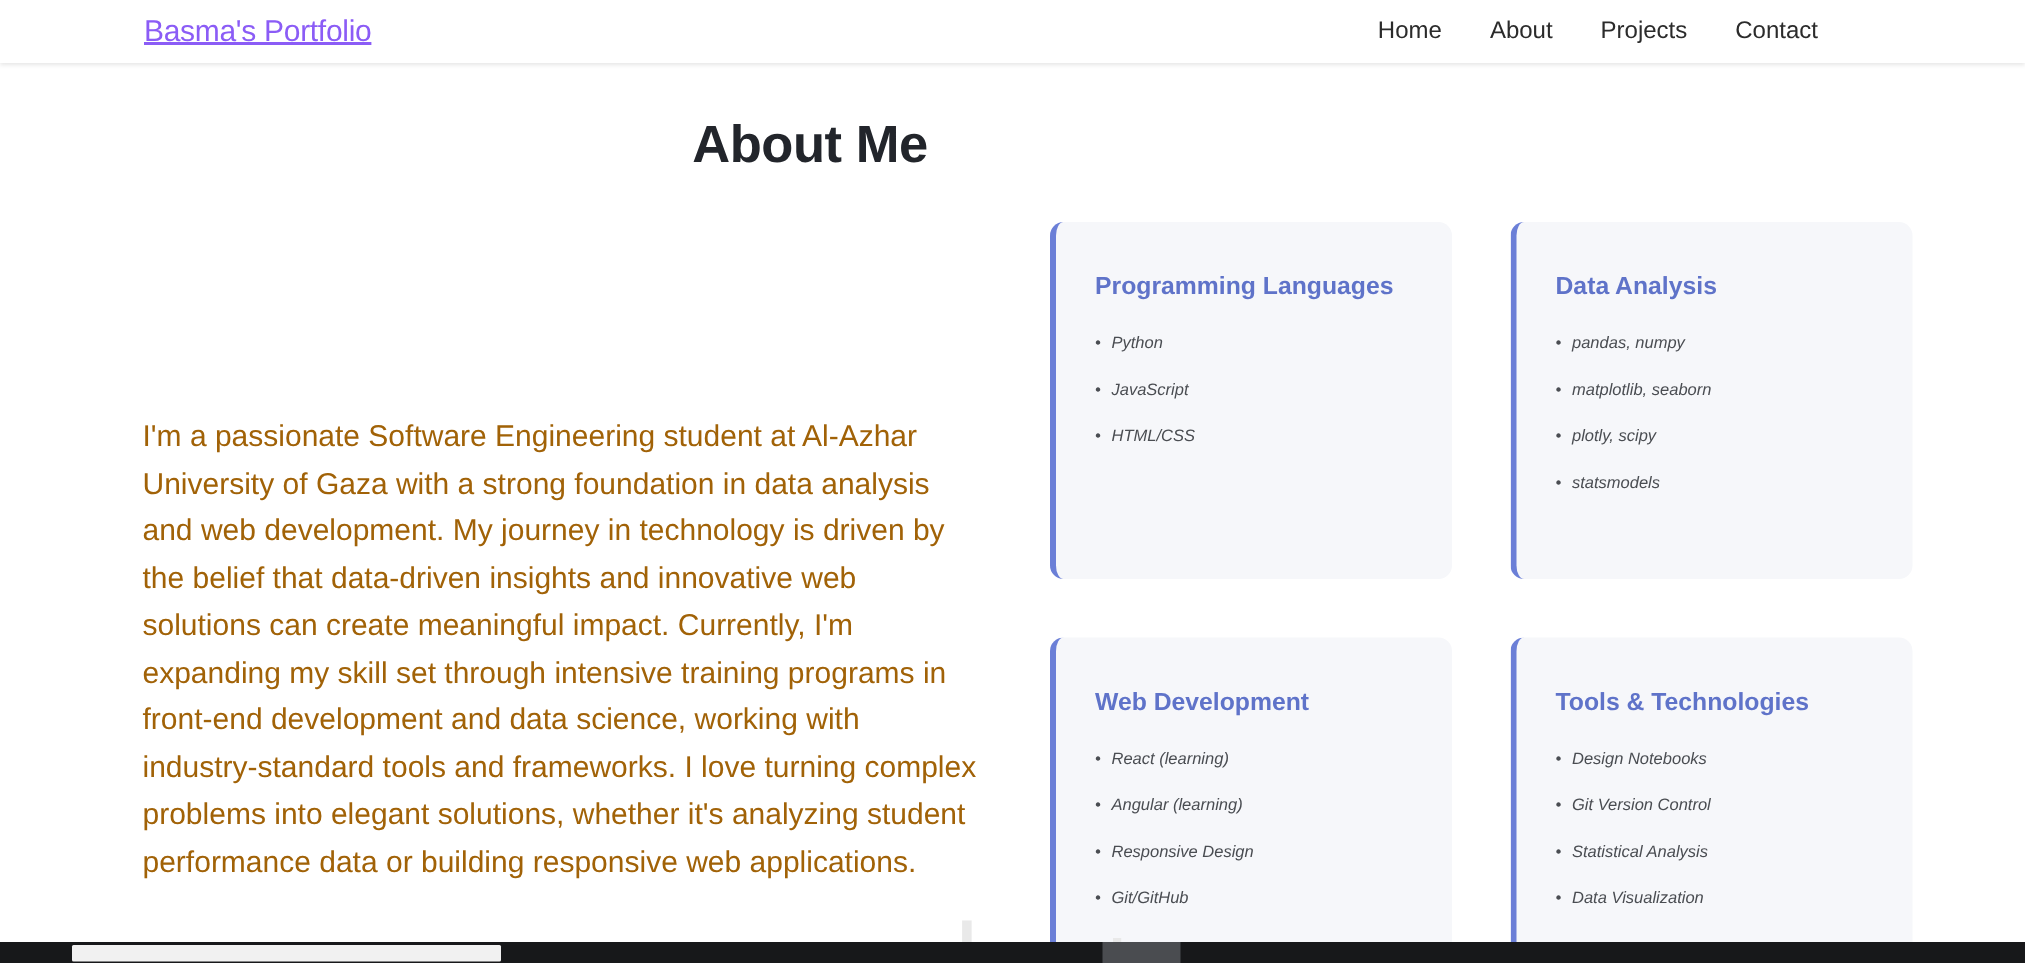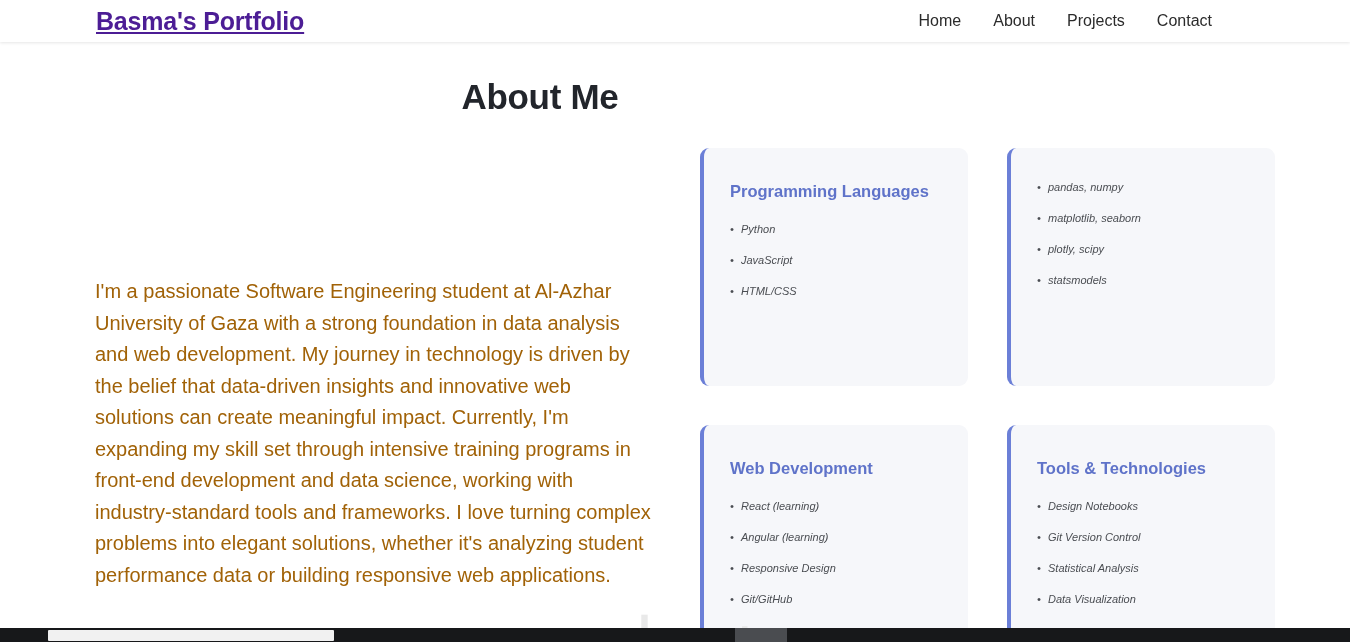--- a/index.html
+++ b/index.html
@@ -28,23 +28,23 @@
     height: 42px;
     background: #ffffff;
     box-shadow: 0 1px 3px rgba(0,0,0,0.10);
     display: flex;
     align-items: center;
     justify-content: space-between;
     padding: 0 96px 0 96px;
     z-index: 5;
   }
   .brand {
-    font-size: 25px;
-    font-weight: bold;
-    color: #4c1d95;
+    font-size: 20px;
+    font-weight: normal;
+    color: #8b5cf6;
     letter-spacing: -0.2px;
     white-space: nowrap;
     line-height: 1;
   }
   .navlinks {
     display: flex;
     align-items: center;
     gap: 0;
     margin-right: 26px;
   }
@@ -196,20 +196,21 @@
     <div class="skill-card">
       <div class="skill-card-title">Programming Languages</div>
       <ul class="skill-list">
         <li class="skill-item"><span class="bullet">•</span><span>Python</span></li>
         <li class="skill-item"><span class="bullet">•</span><span>JavaScript</span></li>
         <li class="skill-item"><span class="bullet">•</span><span>HTML/CSS</span></li>
       </ul>
     </div>
 
     <div class="skill-card">
+      <div class="skill-card-title">Data Analysis</div>
       <ul class="skill-list">
         <li class="skill-item"><span class="bullet">•</span><span>pandas, numpy</span></li>
         <li class="skill-item"><span class="bullet">•</span><span>matplotlib, seaborn</span></li>
         <li class="skill-item"><span class="bullet">•</span><span>plotly, scipy</span></li>
         <li class="skill-item"><span class="bullet">•</span><span>statsmodels</span></li>
       </ul>
     </div>
 
     <div class="skill-card">
       <div class="skill-card-title">Web Development</div>

